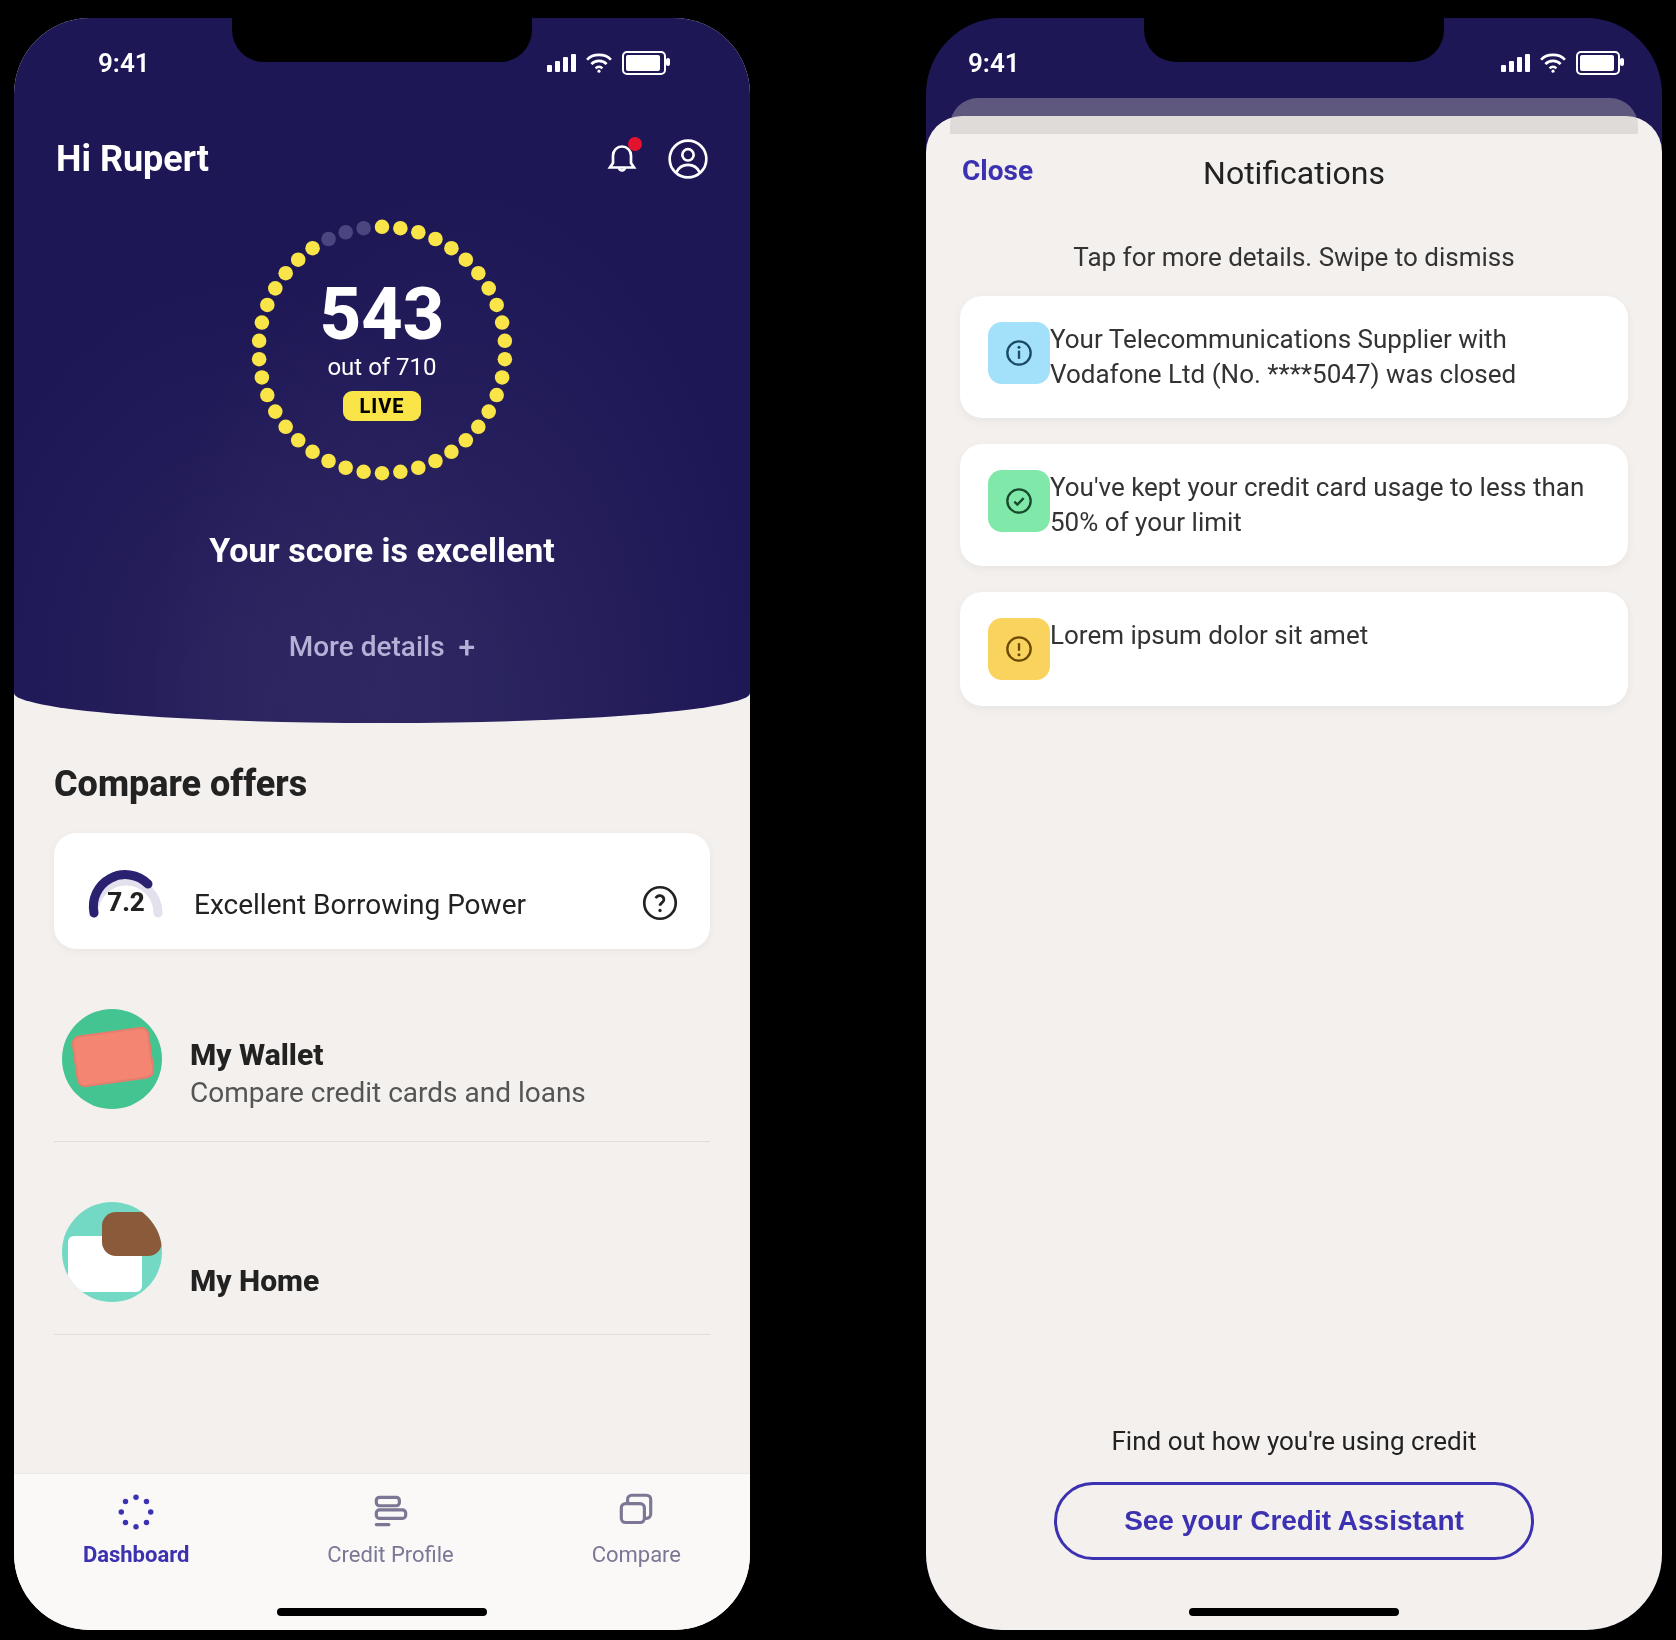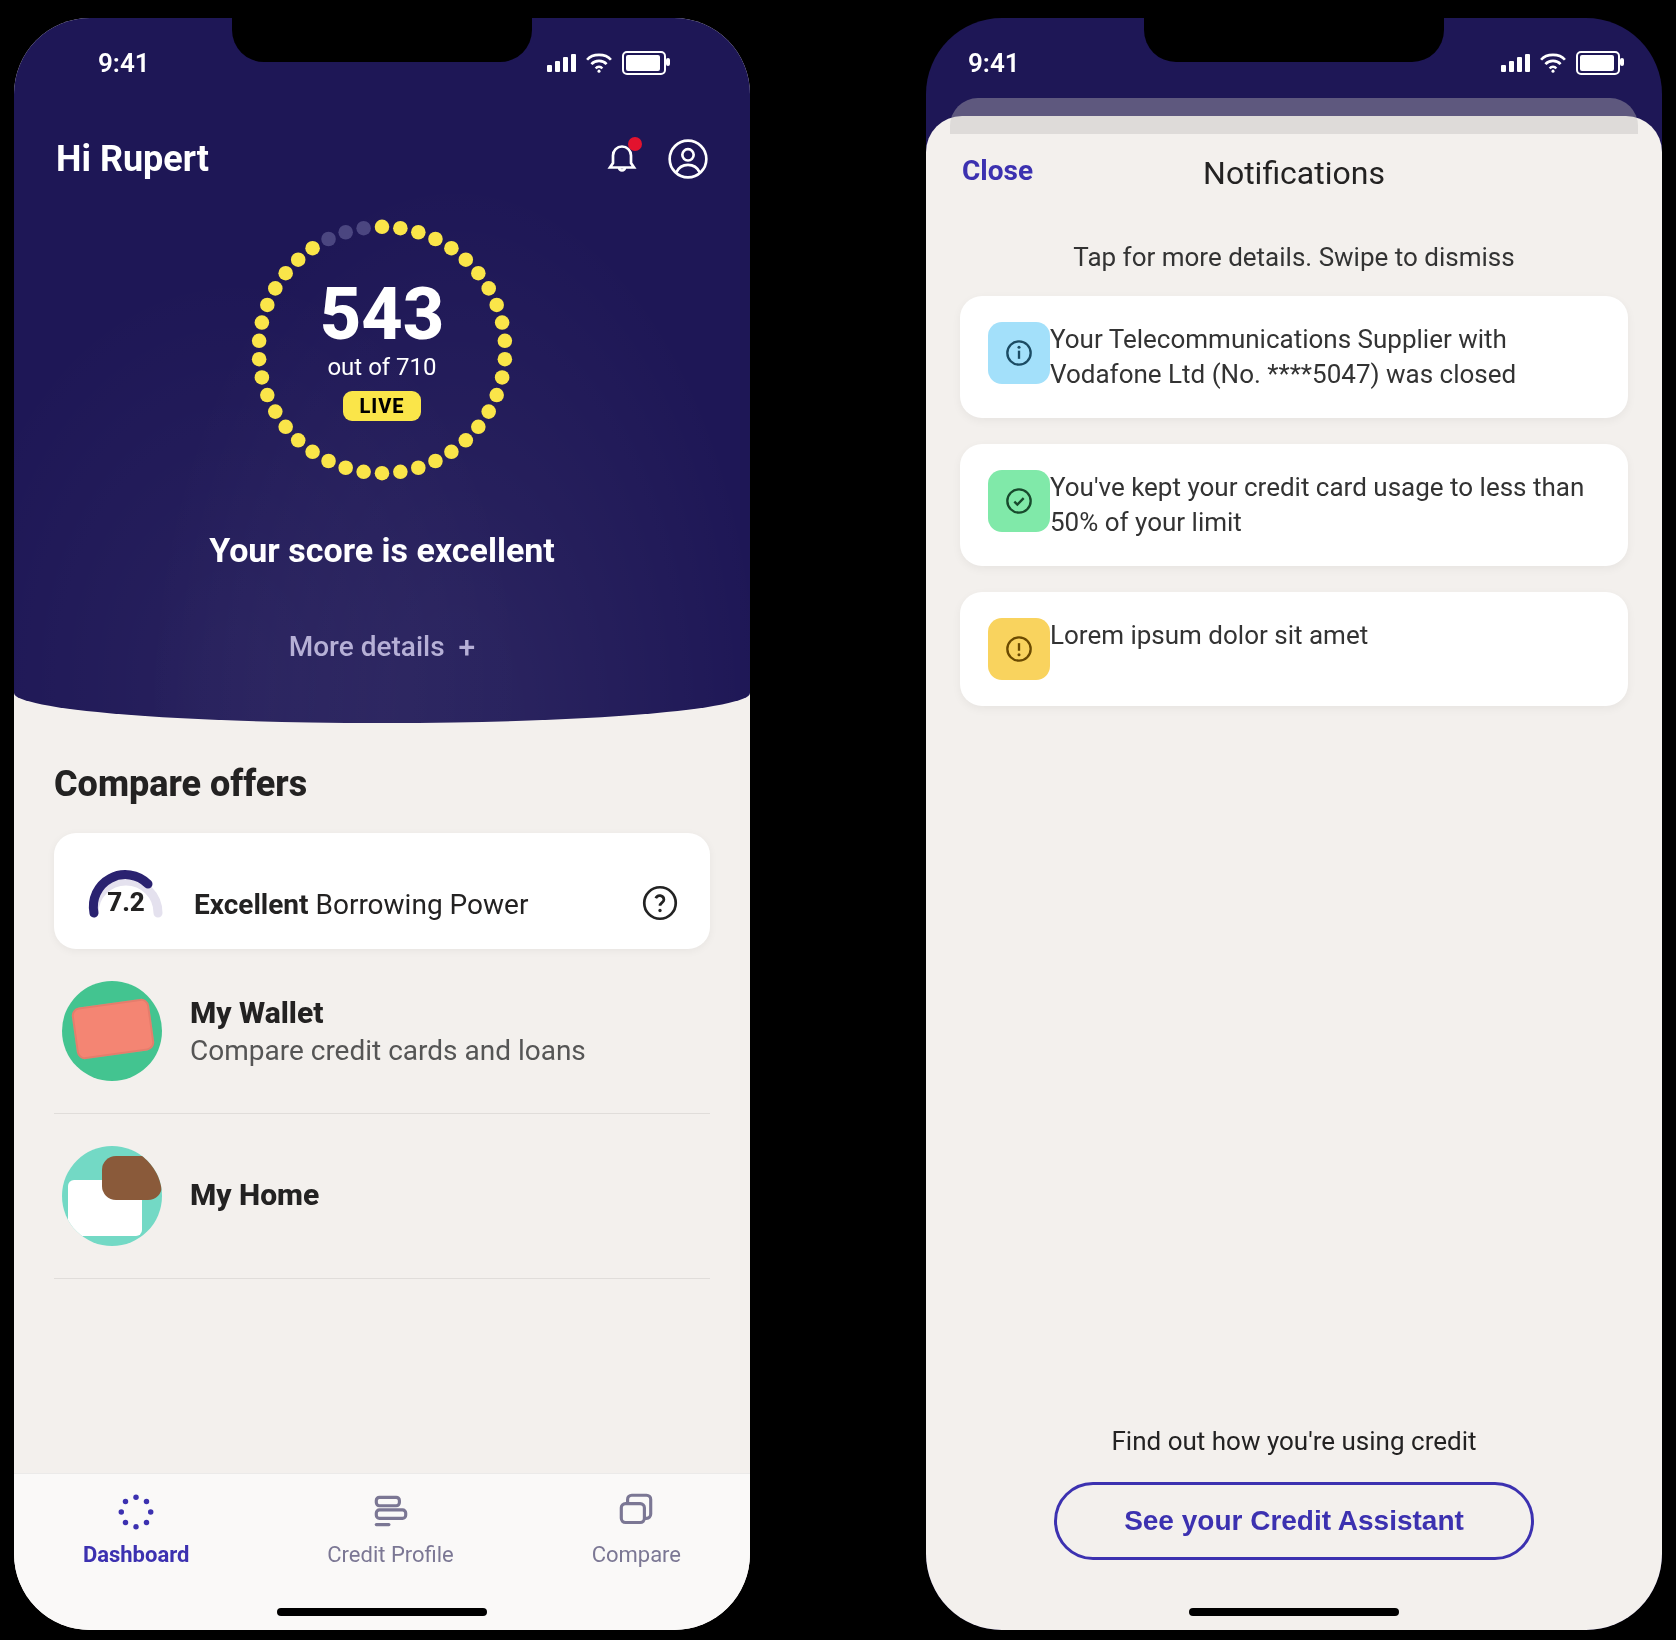--- a/index.html
+++ b/index.html
@@ -33,24 +33,24 @@
   .hero-msg{text-align:center;font-size:34px;font-weight:700;margin-bottom:60px;}
   .more-details{display:flex;justify-content:center;align-items:center;gap:14px;font-size:28px;color:#b6b0d6;font-weight:500;margin-bottom:0;}
   .plus-icon{font-size:30px;line-height:1;}
 
   .offers{padding:40px 40px 0;}
   .offers-title{font-size:36px;font-weight:800;margin-bottom:28px;}
   .card-bp{background:#fff;border-radius:22px;padding:28px 32px;display:flex;align-items:flex-end;gap:28px;box-shadow:0 2px 8px rgba(0,0,0,.05);}
   .gauge{position:relative;width:80px;height:60px;}
   .gauge-val{position:absolute;left:50%;bottom:4px;transform:translateX(-50%);font-size:26px;font-weight:800;}
   .bp-text{flex:1;font-size:28px;}
-  .bp-text b{font-weight:700;margin-top:44px;}
+  .bp-text b{font-weight:400;margin-top:44px;}
   .help-icon{}
 
-  .list-item{display:flex;align-items:center;gap:28px;padding:32px 8px;border-bottom:1px solid rgba(0,0,0,.08);}
+  .list-item{display:flex;align-items:flex-end;gap:28px;padding:32px 8px;border-bottom:1px solid rgba(0,0,0,.08);margin-top:28px;}
   .list-avatar{width:100px;height:100px;border-radius:50px;background:#43c490;flex:none;position:relative;overflow:hidden;}
   .list-avatar.wallet::after{content:"";position:absolute;left:12px;top:22px;width:78px;height:52px;background:#f48573;border-radius:8px;transform:rotate(-8deg);box-shadow:inset 0 0 0 2px rgba(0,0,0,.06);}
   .list-avatar.home{background:#73d9c5;}
   .list-avatar.home::after{content:"";position:absolute;left:6px;top:34px;width:74px;height:56px;background:#fff;border-radius:6px;}
   .list-avatar.home::before{content:"";position:absolute;left:40px;top:10px;width:60px;height:44px;background:#8a5a3a;border-radius:14px;z-index:2;}
   .list-text .title{font-size:30px;font-weight:800;margin-bottom:4px;}
   .list-text .sub{font-size:28px;color:#555;}
 
   .tabbar{position:absolute;left:0;right:0;bottom:0;height:140px;background:#faf9f8;border-top:1px solid rgba(0,0,0,.06);display:flex;justify-content:space-around;align-items:flex-start;padding-top:16px;}
   .tab{display:flex;flex-direction:column;align-items:center;gap:8px;font-size:22px;color:#7b7794;}

